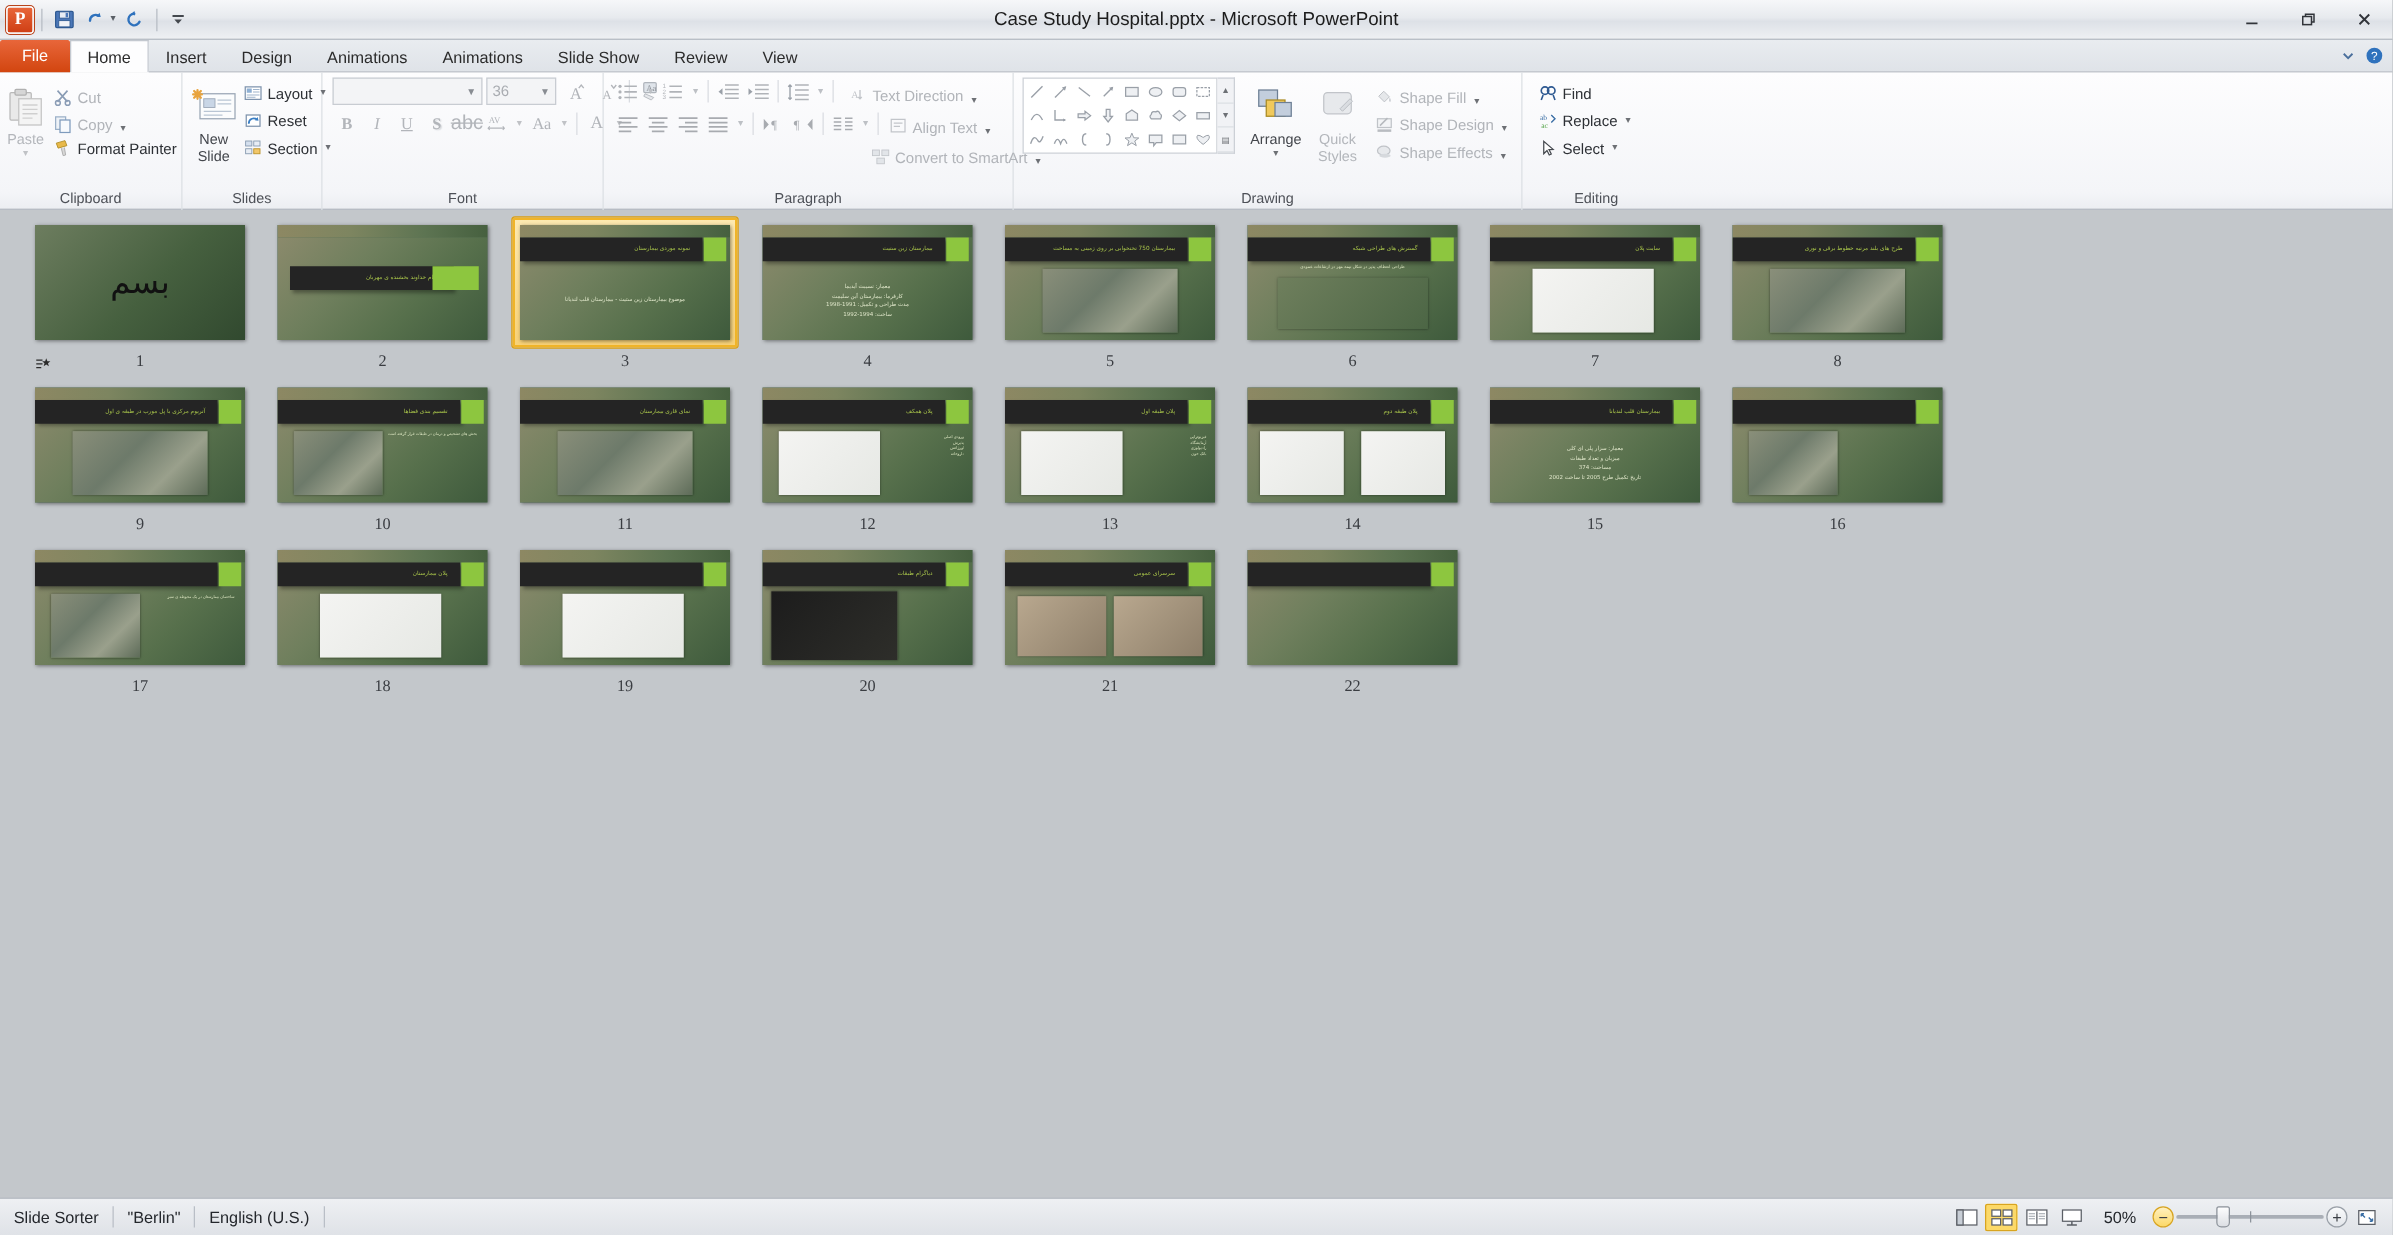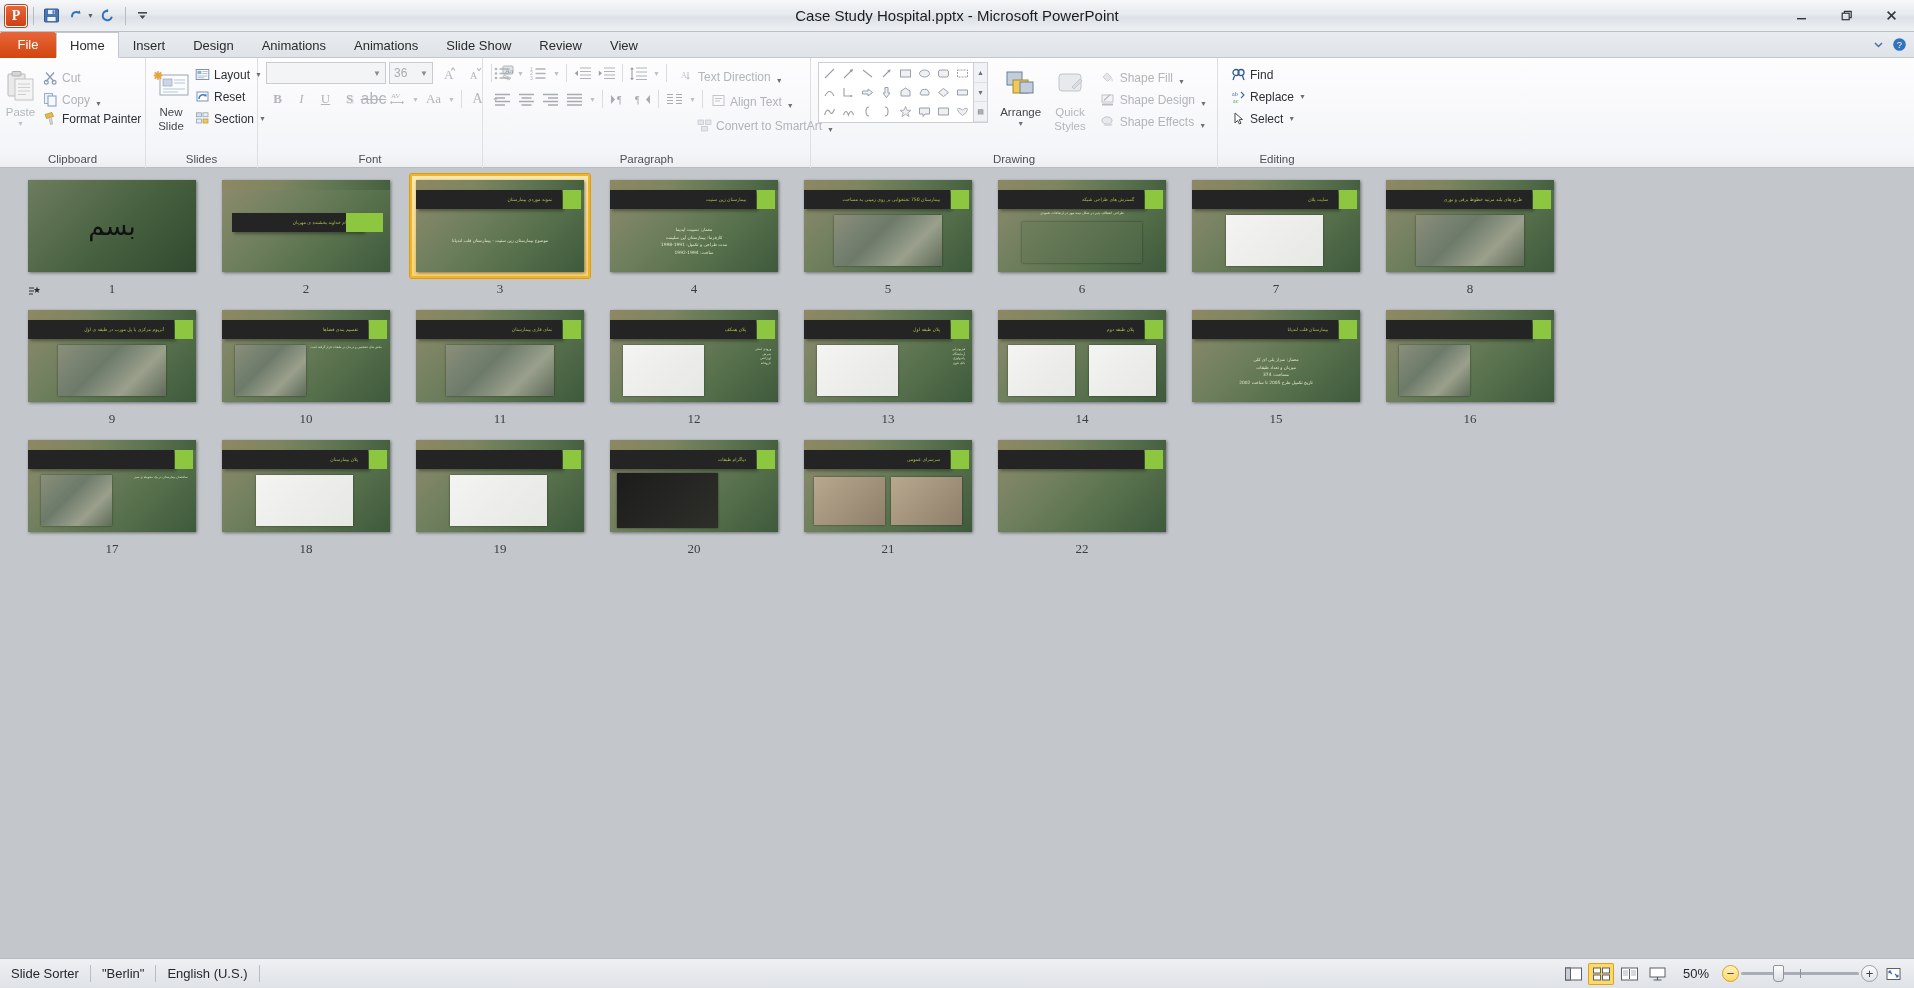--- a/index.html
+++ b/index.html
@@ -489,21 +489,21 @@
     <div class="rgroup-label">Slides</div>
   </div>
 
   <div class="rgroup" style="width:225px">
     <div class="rgroup-body" style="flex-direction:column;align-items:flex-start;padding-left:8px">
       <div class="fontgrp-r1">
         <div class="combo dis" style="width:120px">
           <span class="cv"></span>
           <span class="carr">▼</span>
         </div>
-        <div class="combo dis" style="width:44px">
+        <div class="combo dis" style="width:56px">
           <span class="cv">36</span>
           <span class="carr">▼</span>
         </div>
         <div class="fbtn dis">
           <svg width="17" height="17" viewBox="0 0 17 17">
             <text x="5" y="14" font-size="13" fill="#b2b5ba" font-family="Liberation Serif">A</text>
             <path d="M12 5.5 L14 3 L16 5.5" fill="none" stroke="#b2b5ba" stroke-width="1.1"></path>
           </svg>
         </div>
         <div class="fbtn dis">

